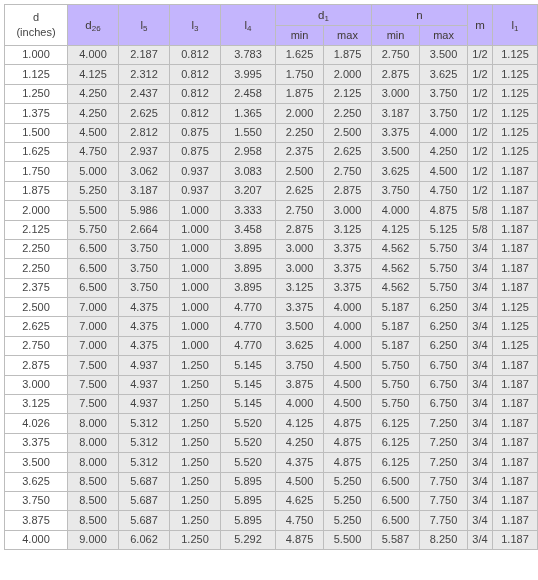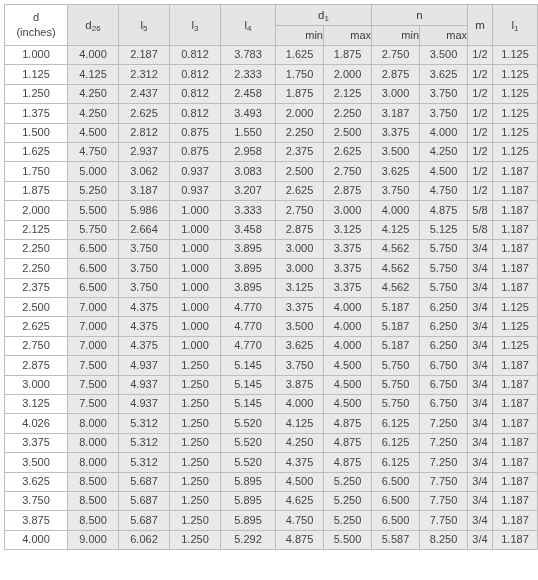--- a/index.html
+++ b/index.html
@@ -29,37 +29,36 @@
   th, td {
     border: 1px solid #bdbdbd;
     text-align: center;
     vertical-align: middle;
     padding: 0;
     font-weight: normal;
     line-height: 1.05;
     white-space: nowrap;
   }
   thead th {
-    background: #e5e5e5;
+    background: #c4b5fd;
     color: #3f3a35;
     font-size: 11.5px;
   }
   th.hdr-first {
     background: #ffffff;
     color: #444444;
     font-size: 11px;
     line-height: 1.35;
   }
   th.hdr-top-span {
     height: 20px;
   }
   th.hdr-sub {
     height: 19px;
     font-size: 11px;
-    text-align: right;
   }
   th.hdr-tall {
     height: 39px;
   }
   tbody td {
     background: #e9e9e9;
     height: 18.4px;
   }
   tbody td.col-d {
     background: #ffffff;
@@ -138,21 +137,21 @@
           <td>3.500</td>
           <td>1/2</td>
           <td>1.125</td>
           <td>1.250</td>
         </tr>
         <tr>
           <td class="col-d">1.125</td>
           <td>4.125</td>
           <td>2.312</td>
           <td>0.812</td>
-          <td>2.333</td>
+          <td>3.995</td>
           <td>1.750</td>
           <td>2.000</td>
           <td>2.875</td>
           <td>3.625</td>
           <td>1/2</td>
           <td>1.125</td>
           <td>1.250</td>
         </tr>
         <tr>
           <td class="col-d">1.250</td>
@@ -166,21 +165,21 @@
           <td>3.750</td>
           <td>1/2</td>
           <td>1.125</td>
           <td>1.250</td>
         </tr>
         <tr>
           <td class="col-d">1.375</td>
           <td>4.250</td>
           <td>2.625</td>
           <td>0.812</td>
-          <td>3.493</td>
+          <td>1.365</td>
           <td>2.000</td>
           <td>2.250</td>
           <td>3.187</td>
           <td>3.750</td>
           <td>1/2</td>
           <td>1.125</td>
           <td>1.250</td>
         </tr>
         <tr>
           <td class="col-d">1.500</td>

